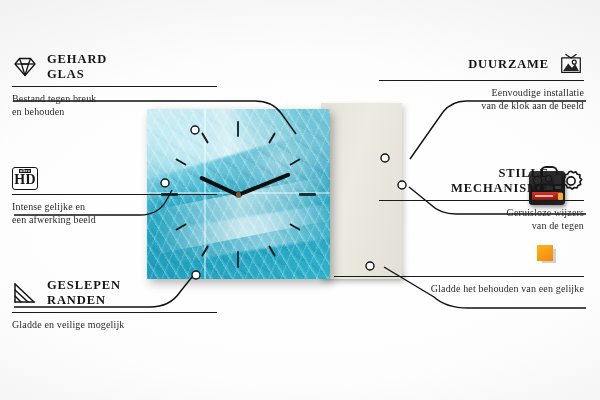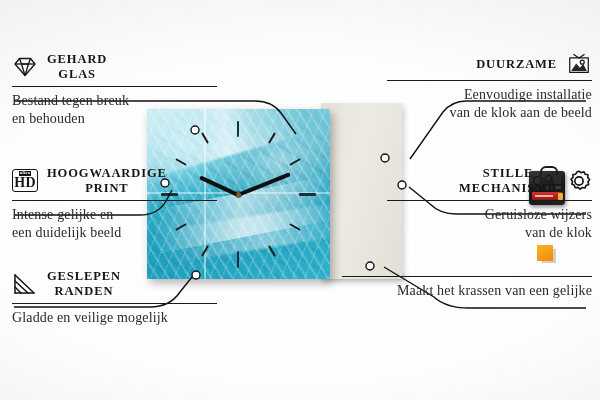--- a/index.html
+++ b/index.html
@@ -68,27 +68,27 @@
         box-shadow:4px 3px 0 -1px rgba(170,170,165,.55);}
 
   
   svg.lines{position:absolute;left:0;top:0;width:600px;height:400px;overflow:visible;}
   svg.lines path{fill:none;stroke:#111;stroke-width:1.4;}
   svg.lines circle{fill:#fff;stroke:#111;stroke-width:1.4;}
 
   
   .callout{position:absolute;width:205px;}
   .callout.left{left:12px;text-align:left;}
-  .callout.right{right:8px;text-align:right;}
+  .callout.right{right:16px;text-align:right;}
   .chead{display:flex;align-items:center;gap:9px;}
   .callout.right .chead{flex-direction:row-reverse;}
   .ctitle{font-weight:bold;font-size:12.5px;letter-spacing:.9px;color:#151515;
-          line-height:1.18;text-transform:uppercase;text-align:center;}
+          line-height:1.18;text-transform:uppercase;}
   .rule{height:1px;background:#1b1b1b;margin:4px 0 5px 0;width:100%;}
-  .cdesc{font-size:14px;color:#2a2a2a;line-height:1.32;letter-spacing:.15px;font-family:Liberation Serif, serif;}
+  .cdesc{font-size:10px;color:#2a2a2a;line-height:1.32;letter-spacing:.15px;font-family:Liberation Serif, serif;}
   .ico{width:26px;height:24px;flex:0 0 26px;display:flex;align-items:center;justify-content:center;}
   .ico svg{display:block;}
   .hdbox{width:24px;height:21px;border:1.6px solid #141414;border-radius:3px;
          display:flex;flex-direction:column;align-items:center;justify-content:center;line-height:1;}
   .hdbox .u{font-size:4.4px;font-weight:bold;letter-spacing:.2px;background:#141414;color:#fff;padding:0 1px;}
   .hdbox .h{font-size:14px;font-weight:bold;letter-spacing:.2px;color:#141414;margin-top:.5px;}
 </style>
 </head>
 <body>
 
@@ -183,31 +183,28 @@
   </div>
 
   <div class="callout left" style="top:166px;">
     <div class="chead">
       <span class="ico">
         <span class="hdbox">
           <span class="u">ultra</span>
           <span class="h">HD</span>
         </span>
       </span>
-      <span class="ctitle">
-        <span>HOOGWAARDIGE</span><br><span>PRINT</span>
-      </span>
-    </div>
-    <div class="rule"></div>
-    <div class="cdesc">
-      <span>Intense gelijke en</span><br><span>een duidelijk beeld</span>
-    </div>
-  </div>
-
-  <div class="callout left" style="top:269px;">
+    </div>
+    <div class="rule"></div>
+    <div class="cdesc">
+      <span>Intense gelijke en</span><br><span>een afwerking beeld</span>
+    </div>
+  </div>
+
+  <div class="callout left" style="top:278px;">
     <div class="chead">
       <span class="ico">
         <svg width="26" height="22" viewBox="0 0 26 22">
           <g stroke="#141414" stroke-width="1.5" stroke-linecap="round">
             <path d="M3 2 L22 20"></path>
               <path d="M3 8 L16 20"></path>
             <path d="M3 14 L9 20"></path>
               <path d="M3 2 L3 20"></path>
               <path d="M3 20 L22 20"></path>
           </g>
@@ -254,24 +251,24 @@
             <circle cx="13" cy="12" r="4.1"></circle>
           </g>
         </svg>
       </span>
       <span class="ctitle">
         <span>STILLE</span><br><span>MECHANISME</span>
       </span>
     </div>
     <div class="rule"></div>
     <div class="cdesc">
-      <span>Geruisloze wijzers</span><br><span>van de klok</span>
+      <span>Geruisloze wijzers</span><br><span>van de tegen</span>
     </div>
   </div>
 
   <div class="callout right" style="top:272px;width:250px;">
     <div class="rule"></div>
     <div class="cdesc">
-      <span>Maakt het krassen van een gelijke</span><br>
+      <span>Gladde het behouden van een gelijke</span><br>
     </div>
   </div>
 
 </div>
 
 </body></html>

